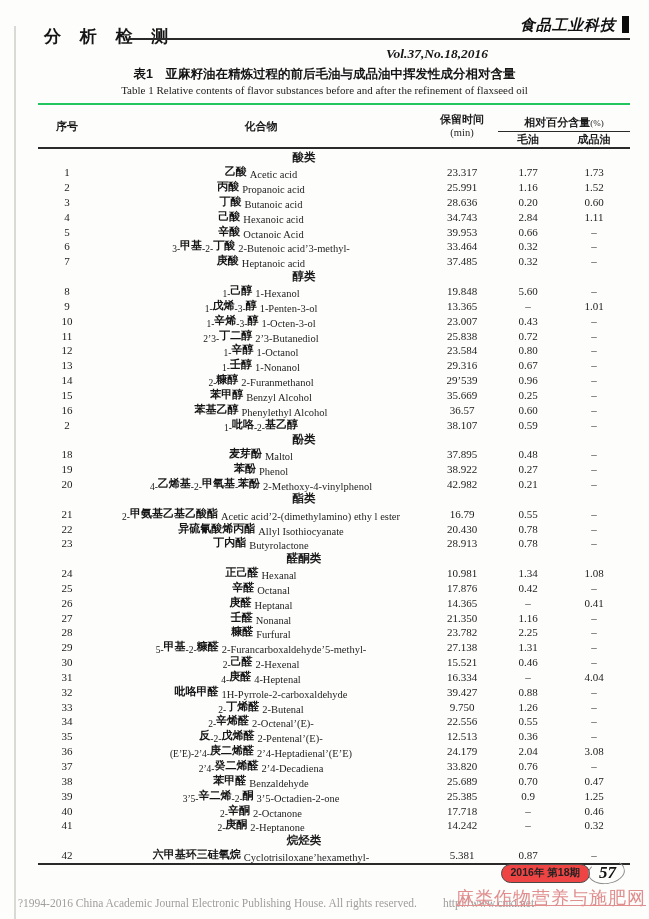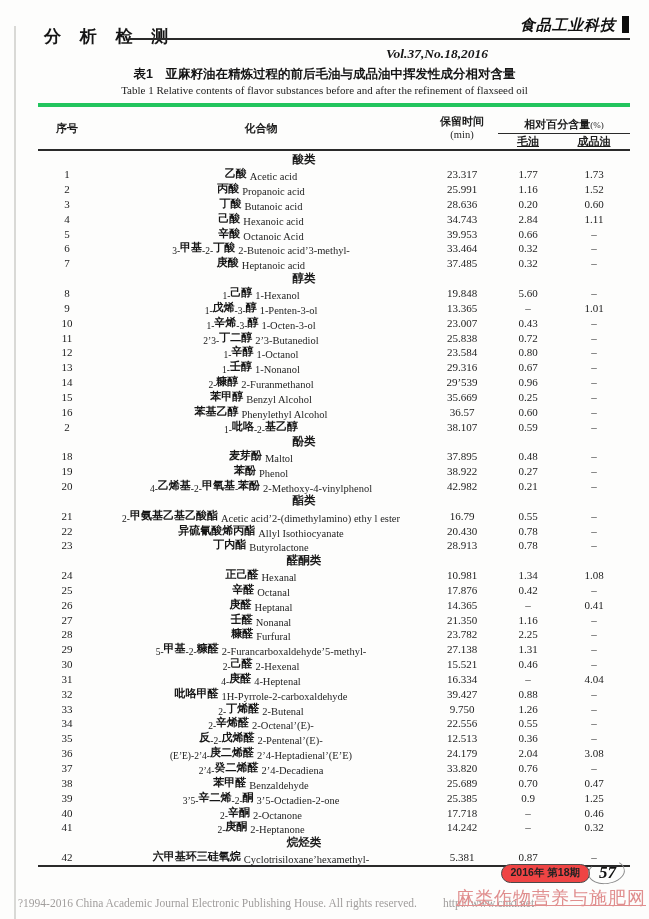--- a/index.html
+++ b/index.html
@@ -17,29 +17,29 @@
   .logo { position:absolute; right:20px; top:16px; font-size:15px; font-weight:bold; font-style:italic; letter-spacing:1px; color:#101010; white-space:nowrap; }
   .logo-bar { display:inline-block; width:7px; height:17px; background:#0c0c0c; margin-left:6px; vertical-align:-3px; }
   .vol { position:absolute; left:386px; top:46px; font-family:"Liberation Serif", serif; font-style:italic; font-weight:bold; font-size:13.5px; color:#161616; }
 
   
   .title-zh { position:absolute; top:66px; left:0; width:100%; text-align:center; font-size:12.5px; font-weight:bold; color:#141414; }
   .title-en { position:absolute; top:84px; left:0; width:100%; text-align:center; font-family:"Liberation Serif", serif; font-size:11px; color:#222; }
 
   
   .tablewrap { position:absolute; left:38px; top:103px; width:592px; }
-  .thead { display:flex; border-top:4px solid #22c55e; border-bottom:2px solid #2a2a2a; font-weight:bold; font-size:11px; }
+  .thead { display:flex; border-top:2px solid #22c55e; border-bottom:2px solid #2a2a2a; font-weight:bold; font-size:11px; }
   .h-no   { width:58px;  display:flex; align-items:center; justify-content:center; }
   .h-comp { width:330px; display:flex; align-items:center; justify-content:center; }
   .h-rt   { width:72px;  display:flex; flex-direction:column; align-items:center; justify-content:center; line-height:14px; }
   .h-rt .min { font-family:"Liberation Serif", serif; font-weight:normal; font-size:10.5px; }
   .h-pct  { width:132px; display:flex; flex-direction:column; }
   .h-pct-label { text-align:center; border-bottom:1px solid #2a2a2a; padding:10px 0 1px; }
   .h-pct-label .pc { font-size:9px; font-weight:normal; font-family:"Liberation Serif", serif; }
-  .h-pct-sub { display:flex; flex:1; align-items:center;text-decoration:underline; }
+  .h-pct-sub { display:flex; flex:1; align-items:center; }
   .h-crude   { width:60px; text-align:center; }
   .h-refined { width:72px; text-align:center; }
 
   .tbody { border-bottom:2px solid #2a2a2a; padding-top:1px; }
   .row { display:flex; height:14.85px; align-items:center; }
   .section-row { justify-content:center; font-weight:bold; font-size:11.5px; padding-right:60px; }
   .cell { font-family:"Liberation Serif", serif; font-size:11px; text-align:center; }
   .c-no { width:58px; }
   .c-comp { width:330px; white-space:nowrap; }
   .c-rt { width:72px; }

